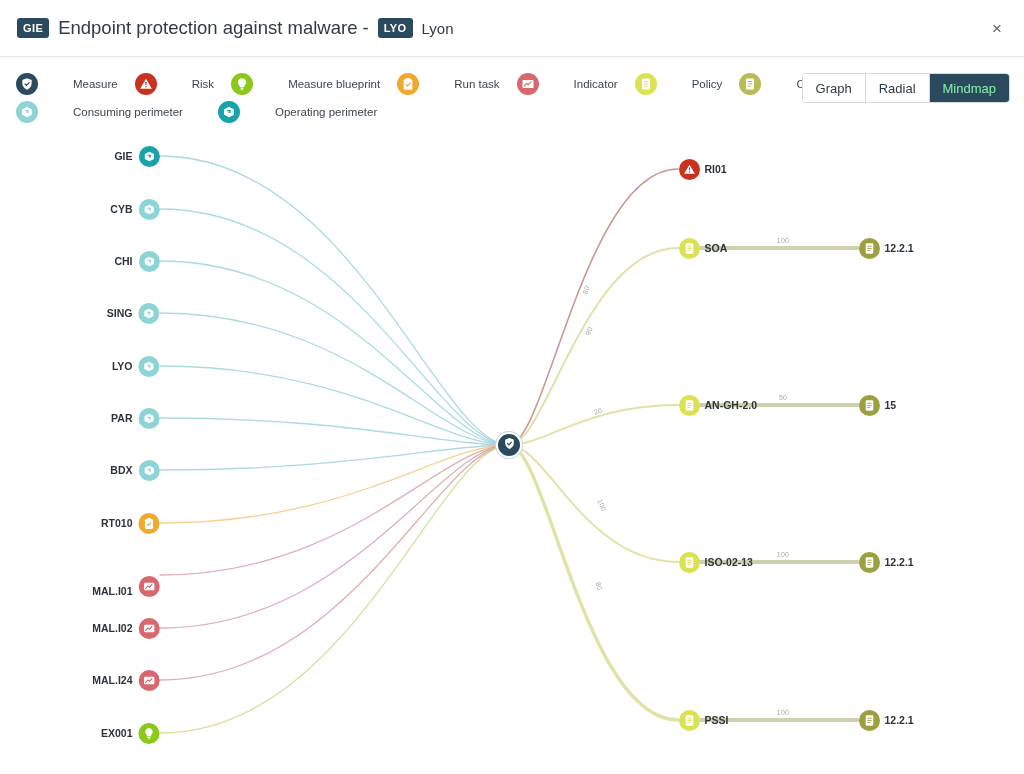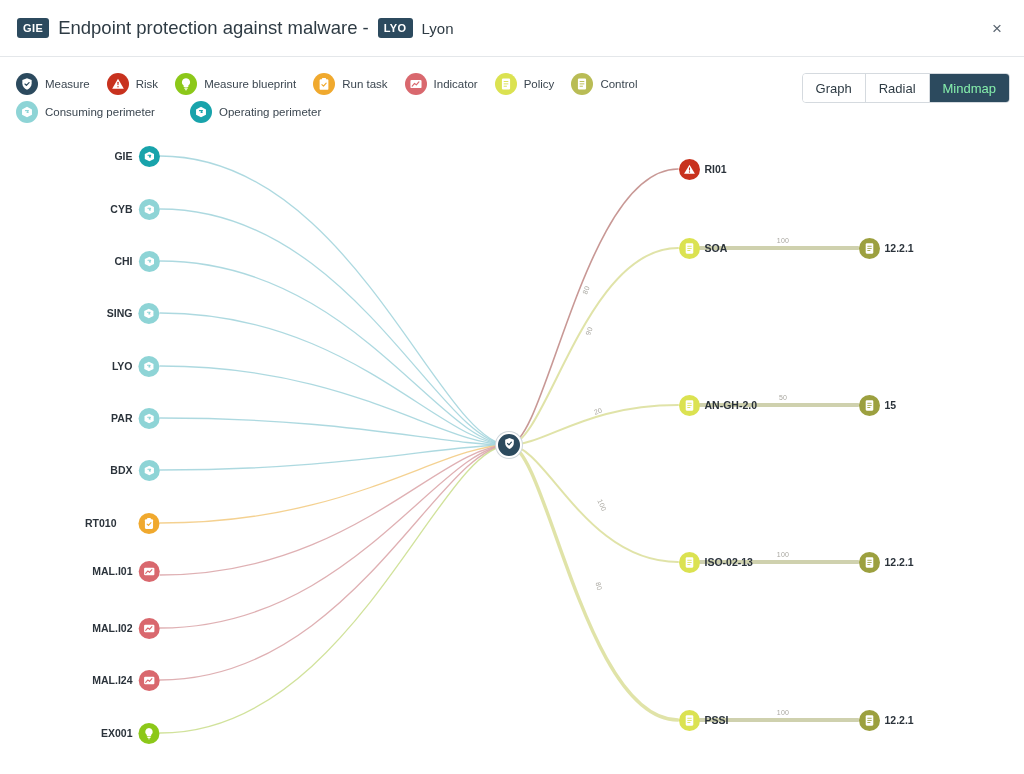--- a/index.html
+++ b/index.html
@@ -79,20 +79,21 @@
   .legend-row {
     display: flex;
     align-items: center;
     height: 28px;
   }
   .legend-item {
     display: flex;
     align-items: center;
     margin-right: 17px;
     white-space: nowrap;
+    gap: 28px;
   }
   .legend-label {
     font-size: 11.5px;
     color: #3b4650;
     margin-left: 7px;
   }
   .ic {
     width: 22px; height: 22px;
     border-radius: 50%;
     display: flex; align-items: center; justify-content: center;
@@ -382,31 +383,31 @@
         </div>
         <div class="node left" style="top: 326px; left: 159.5px; transform: translateX(-100%);">
           <span class="nlabel">BDX</span>
           <span class="bubble" style="background: rgb(142, 212, 214);">
             <svg width="13" height="13" viewBox="0 0 24 24">
               <path d="M3.5 7.5L12 3.2l8.5 4.3v9L12 20.8 3.5 16.5z" fill="#fff"></path>
               <path d="M9.3 9.6h5.2l-2.6 3.2h2.2" stroke="#8ed4d6" stroke-width="1.9" fill="none" stroke-linecap="round" stroke-linejoin="round"></path>
             </svg>
           </span>
         </div>
-        <div class="node left" style="top: 379px; left: 159.5px; transform: translateX(-100%); gap: 16px;">
+        <div class="node left" style="top: 379px; left: 159.5px; transform: translateX(-100%);">
           <span class="nlabel">RT010</span>
           <span class="bubble" style="background: rgb(240, 169, 46);">
             <svg width="13" height="13" viewBox="0 0 24 24">
               <rect x="4.5" y="4" width="15" height="18" rx="2" fill="#fff"></rect>
               <rect x="8.5" y="1.8" width="7" height="4" rx="1.3" fill="#fff"></rect>
               <path d="M8.5 13l2.6 2.6 4.6-5" stroke="#f0a92e" stroke-width="2" fill="none" stroke-linecap="round" stroke-linejoin="round"></path>
             </svg>
           </span>
         </div>
-        <div class="node left" style="top: 427px; left: 159.5px; transform: translateX(-100%);">
+        <div class="node left" style="top: 441px; left: 159.5px; transform: translateX(-100%); align-items: flex-end;">
           <span class="nlabel">MAL.I01</span>
           <span class="bubble" style="background: rgb(217, 104, 110);">
             <svg width="13" height="13" viewBox="0 0 24 24">
               <rect x="2.5" y="5" width="19" height="14" rx="2" fill="#fff"></rect>
               <path d="M5.5 15.5l4-4.5 3 2.6 4.5-5.2" stroke="#d9686e" stroke-width="2" fill="none" stroke-linecap="round" stroke-linejoin="round"></path>
             </svg>
           </span>
         </div>
         <div class="node left" style="top: 484px; left: 159.5px; transform: translateX(-100%);">
           <span class="nlabel">MAL.I02</span>

